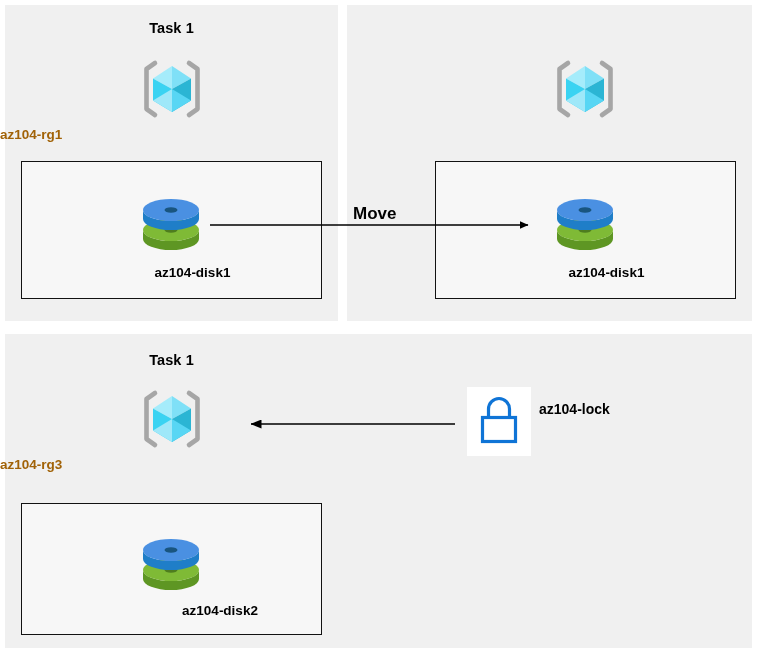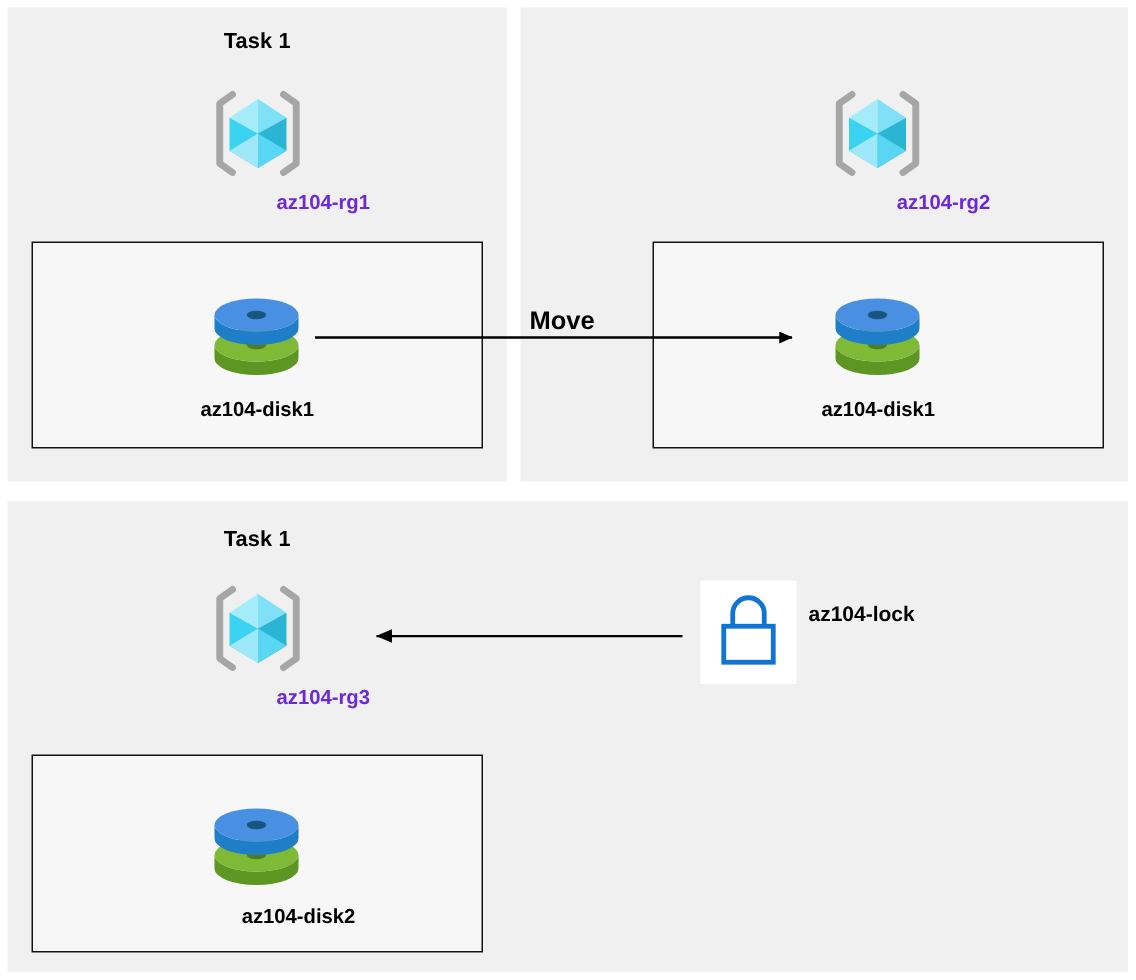--- a/index.html
+++ b/index.html
@@ -48,24 +48,23 @@
     height: 62px;
   }
   #rg-icon-1 { left: 141px; top: 58px; }
   #rg-icon-2 { left: 554px; top: 58px; }
   #rg-icon-3 { left: 141px; top: 388px; }
 
   .rg-label {
     position: absolute;
     font-size: 13.5px;
     font-weight: bold;
-    color: #6d28d9;
-    text-align: center;
-    white-space: nowrap;
-    margin-left: 44px;
+    color: #a16207;
+    text-align: left;
+    white-space: nowrap;
   }
   #rg-label-1 { left: 0px;   top: 127px; width: 343px; }
   #rg-label-2 { left: 415px; top: 127px; width: 340px; }
   #rg-label-3 { left: 0px;   top: 457px; width: 343px; }
 
   .res-box {
     position: absolute;
     background: #f7f7f7;
     border: 1.6px solid #121212;
     box-sizing: border-box;
@@ -83,20 +82,21 @@
   #disk-icon-2 { left: 549px; top: 197px; }
   #disk-icon-3 { left: 135px; top: 537px; }
 
   .disk-label {
     position: absolute;
     font-size: 13.5px;
     font-weight: bold;
     color: #000000;
     text-align: center;
     white-space: nowrap;
+    padding-left: 21px;
   }
   #disk-label-1 { left: 21px;  top: 265px; width: 301px; }
   #disk-label-2 { left: 435px; top: 265px; width: 301px; }
   #disk-label-3 { left: 21px;  top: 603px; width: 356px; }
 
   .arrow-svg {
     position: absolute;
     overflow: visible;
   }
   #arrow-move   { left: 210px; top: 212px; width: 330px; height: 26px; }
@@ -196,21 +196,20 @@
         <polygon points="31,8 31,31 12,20.5" fill="#a5ecfb"></polygon>
         <polygon points="31,8 50,20.5 31,31" fill="#7fe0f7"></polygon>
         <polygon points="12,20.5 31,31 31,54 12,42.5" fill="#3ad3f2"></polygon>
         <polygon points="31,31 50,20.5 50,42.5 31,54" fill="#2bb5d4"></polygon>
         <polygon points="12,42.5 31,31 31,54" fill="#9fe8f9"></polygon>
         <polygon points="31,31 50,42.5 31,54" fill="#58d6f4"></polygon>
       </g>
     </svg>
   </div>
 
-  <div class="rg-label" id="rg-label-2">az104-rg2</div>
 
   <div class="res-box" id="box-task2"></div>
 
   <div class="disk-icon" id="disk-icon-2">
     <svg viewBox="0 0 72 62" width="72" height="62">
       <path d="M8 42 a28 11 0 0 0 56 0 l0 -9 a28 11 0 0 1 -56 0 z" fill="#5e9623"></path>
       <ellipse cx="36" cy="33" rx="28" ry="11" fill="#7fba36"></ellipse>
       <ellipse cx="36" cy="33" rx="6.5" ry="2.8" fill="#4e7d1f"></ellipse>
       <path d="M8 22 a28 11 0 0 0 56 0 l0 -9 a28 11 0 0 1 -56 0 z" fill="#1f7ec8"></path>
       <ellipse cx="36" cy="13" rx="28" ry="11" fill="#4a90e2"></ellipse>

